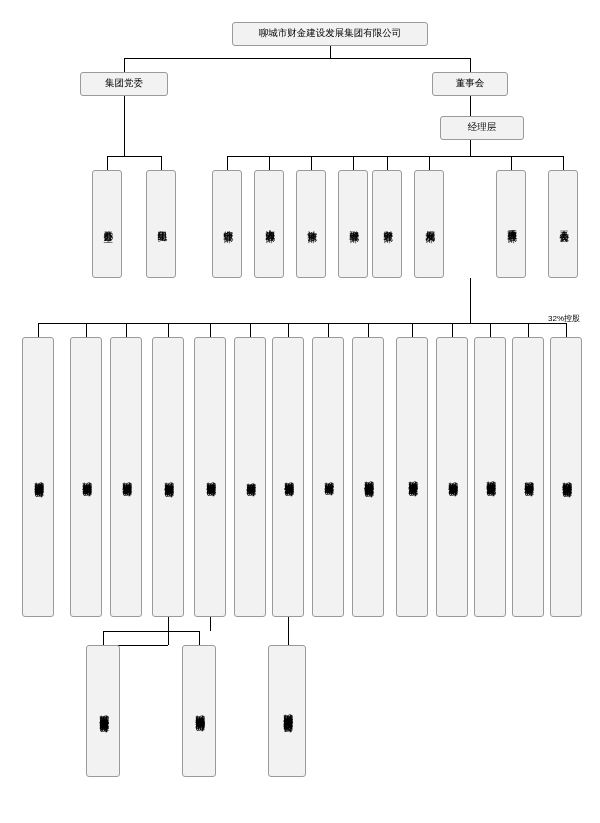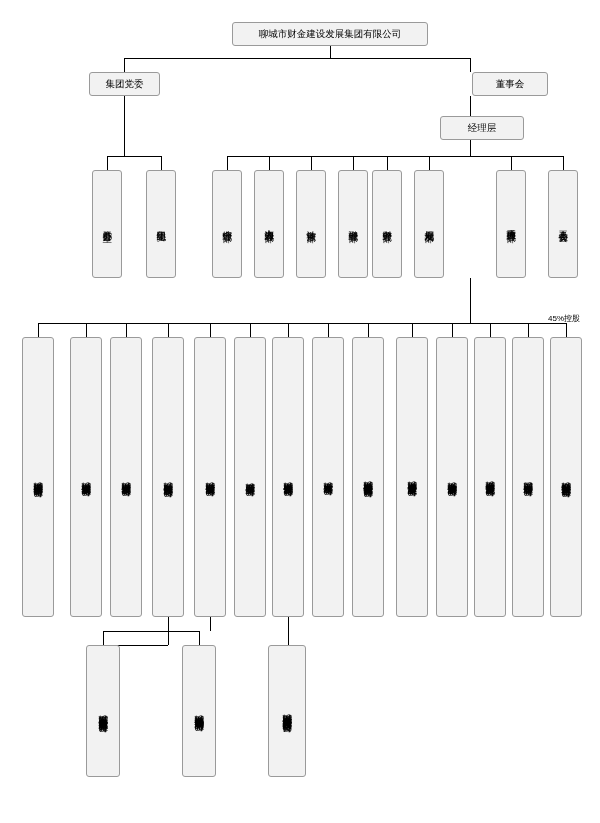--- a/index.html
+++ b/index.html
@@ -25,20 +25,21 @@
     background: #f2f2f2;
     border: 1px solid #9a9a9a;
     border-radius: 3px;
     box-sizing: border-box;
     display: flex;
     align-items: center;
     justify-content: center;
     text-align: center;
     line-height: 1.12;
     color: #000;
+    font-family: Liberation Mono, monospace;
   }
   .node.horiz {
     font-size: 9.5px;
     padding: 2px 3px;
   }
   .node.vert {
     writing-mode: vertical-rl;
     text-orientation: upright;
     font-size: 9.5px;
     letter-spacing: 0.5px;
@@ -104,24 +105,24 @@
     <div class="line v" style="left: 168px; top: 617px; height: 28px;"></div>
     <div class="line h" style="left: 103px; top: 645px; width: 65px;"></div>
     <div class="line v" style="left: 103px; top: 631px; height: 14px;"></div>
     <div class="line v" style="left: 199px; top: 631px; height: 14px;"></div>
     <div class="line h" style="left: 103px; top: 631px; width: 96px;"></div>
     <div class="line v" style="left: 288px; top: 617px; height: 28px;"></div>
     <div class="line v" style="left: 210px; top: 617px; height: 14px;"></div>
     <div class="node horiz" style="left: 232px; top: 22px; width: 196px; height: 24px;">
       <span>聊城市财金建设发展集团有限公司</span>
     </div>
-    <div class="node horiz" style="left: 80px; top: 72px; width: 71px; height: 24px; margin-left: 9px;">
+    <div class="node horiz" style="left: 80px; top: 72px; width: 88px; height: 24px;">
       <span>集团党委</span>
     </div>
-    <div class="node horiz" style="left: 432px; top: 72px; width: 76px; height: 24px; margin-left: 40px;">
+    <div class="node horiz" style="left: 432px; top: 72px; width: 76px; height: 24px;">
       <span>董事会</span>
     </div>
     <div class="node horiz" style="left: 440px; top: 116px; width: 84px; height: 24px;">
       <span>经理层</span>
     </div>
     <div class="node vert" style="left: 92px; top: 170px; width: 30px; height: 108px;">
       <span>党群办公室</span>
     </div>
     <div class="node vert" style="left: 146px; top: 170px; width: 30px; height: 108px;">
       <span>集团纪委</span>
@@ -194,14 +195,14 @@
     </div>
     <div class="node vert" style="left: 86px; top: 645px; width: 34px; height: 132px;">
       <span>聊城市东昌府区新时代教育服务有限公司</span>
     </div>
     <div class="node vert" style="left: 182px; top: 645px; width: 34px; height: 132px;">
       <span>聊城市财金地热能开发利用有限公司</span>
     </div>
     <div class="node vert" style="left: 268px; top: 645px; width: 38px; height: 132px;">
       <span>聊城市财金国本秸秆综合利用发展有限责任公司</span>
     </div>
-    <div class="note" style="left: 548px; top: 313px;">45%控股</div>
+    <div class="note" style="left: 548px; top: 313px;">32%控股</div>
   </div>
 
 </body></html>

